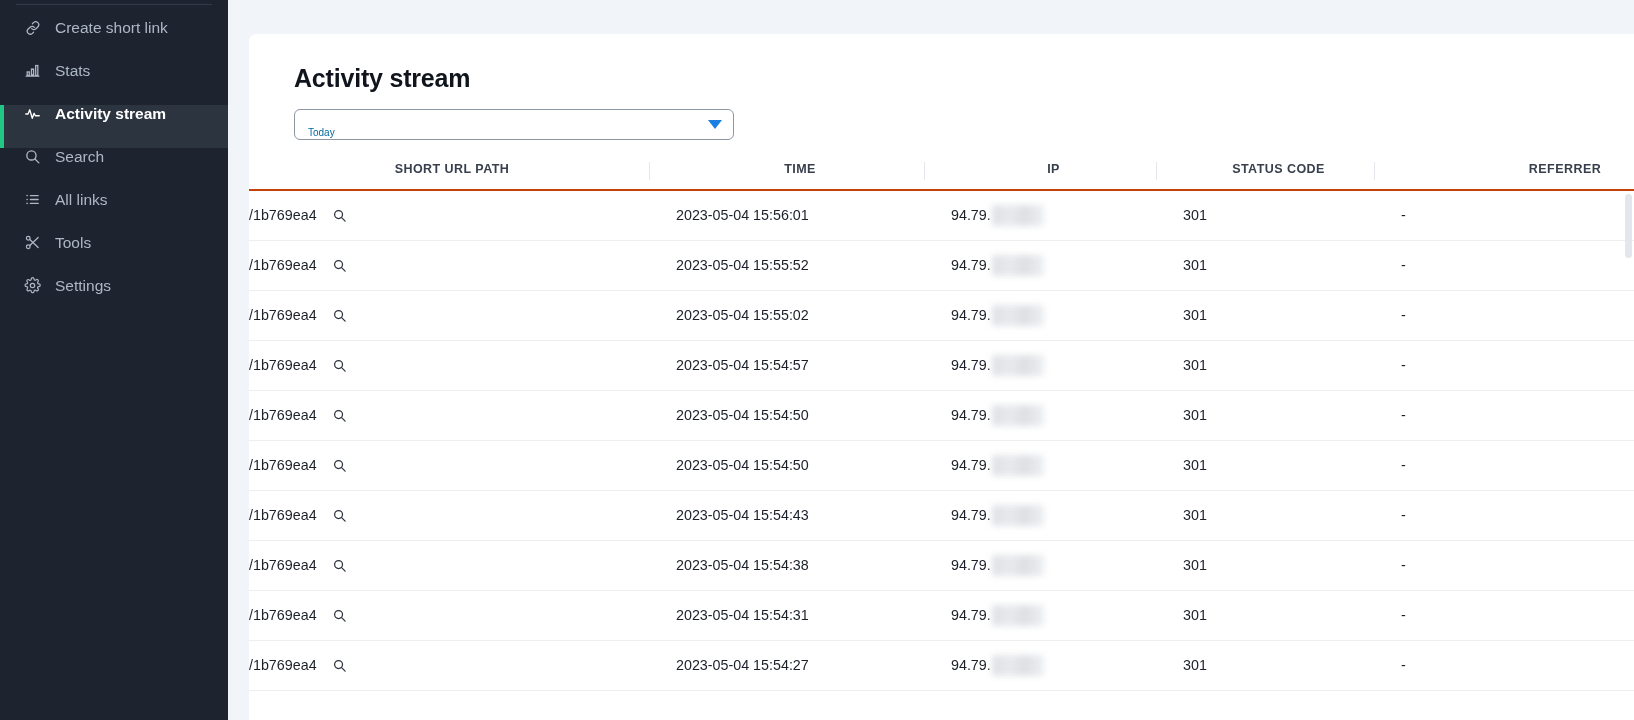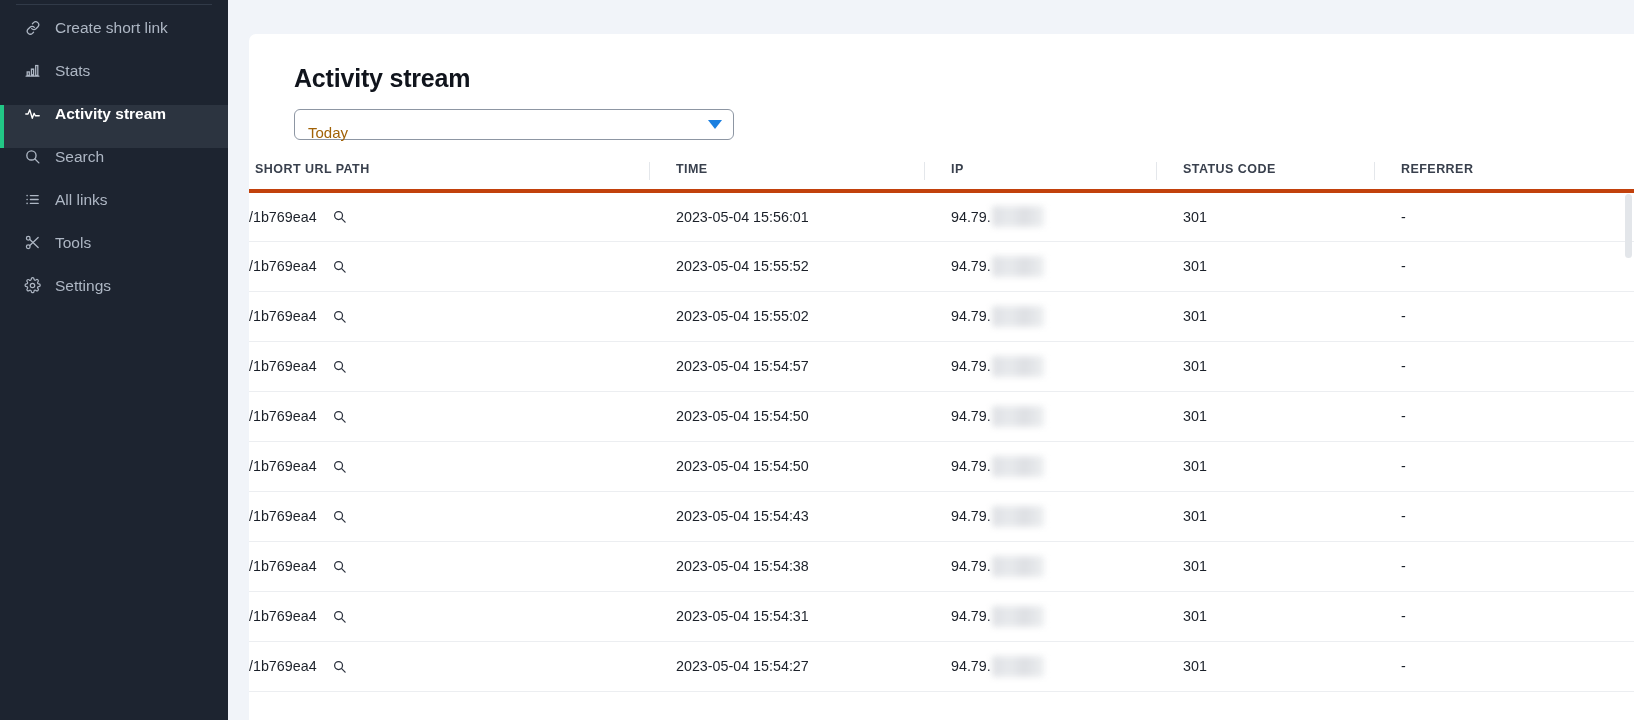--- a/index.html
+++ b/index.html
@@ -76,45 +76,45 @@
     padding-left: 45px; margin-bottom: 16px;
   }
   .select-wrap {
     margin-left: 45px; width: 440px; height: 31px;
     border: 1px solid #8d96a3; border-radius: 6px;
     background: #ffffff;
     display: flex; align-items: center;
     padding: 0 11px 0 13px;
     position: relative; cursor: pointer;
   }
-  .select-value { font-size: 15px; color: #a16207; flex: 1; margin-top: 16px; }
+  .select-value { font-size: 10px; color: #0369a1; flex: 1; margin-top: 16px; }
   .select-caret {
     width: 0; height: 0;
     border-left: 7px solid transparent;
     border-right: 7px solid transparent;
     border-top: 9px solid #1a7fe0;
   }
 
   
   .table-scroll {
     margin-top: 22px;
     width: 100%; overflow: hidden;
   }
   table.activity {
     border-collapse: collapse;
     width: 1480px;
     table-layout: fixed;
   }
   table.activity th {
-    text-align: left;
+    text-align: center;
     font-size: 12.5px; font-weight: 700;
     color: #39404d; letter-spacing: .45px;
     text-transform: uppercase;
     padding: 0 0 13px 0;
-    border-bottom: 4px solid #c2410c;
+    border-bottom: 2px solid #c2410c;
     vertical-align: bottom;
     position: relative;
   }
   table.activity th.sep::after {
     content: ""; position: absolute;
     left: 0; bottom: 9px; width: 1px; height: 19px;
     background: #e4e7eb;
   }
   table.activity th > span { padding-left: 27px; display: inline-block; }
   table.activity th:first-child > span { padding-left: 6px; }

